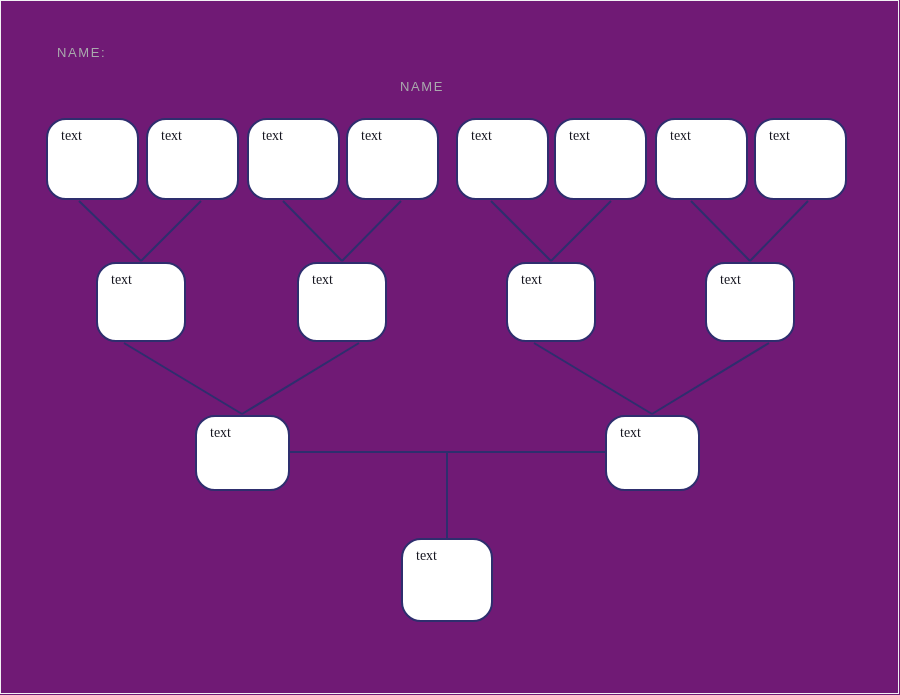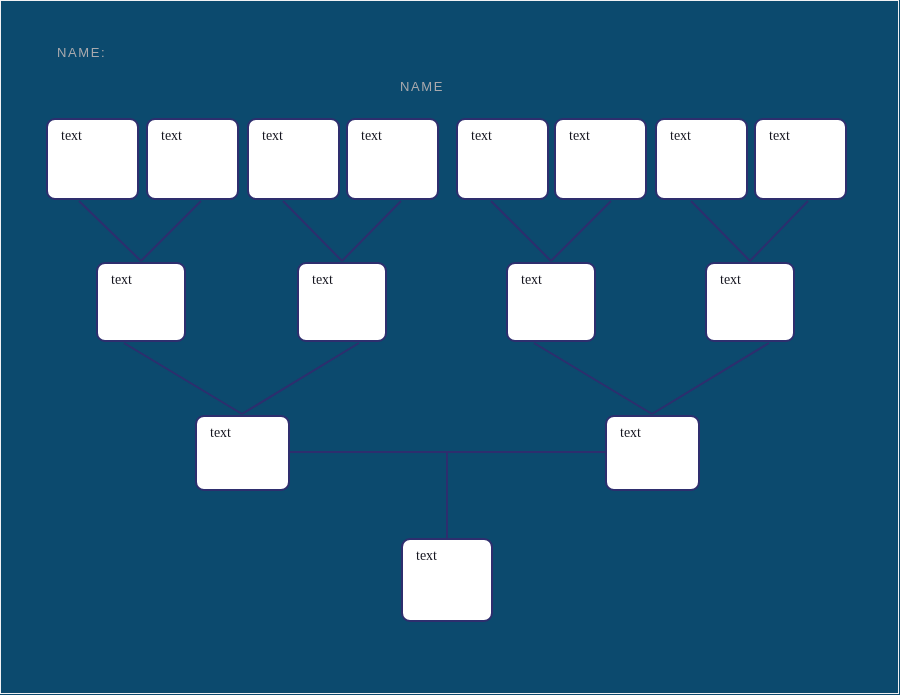--- a/index.html
+++ b/index.html
@@ -4,21 +4,21 @@
 <style>
   html, body {
     margin: 0;
     padding: 0;
     background: #ffffff;
   }
   #page {
     position: relative;
     width: 900px;
     height: 695px;
-    background: #0c4a6e;
+    background: #701a75;
     overflow: hidden;
     font-family: "Liberation Sans", sans-serif;
   }
   
   #page-border {
     position: absolute;
     left: 0; top: 0;
     width: 899px;
     height: 694px;
     border: 1px solid #f2f2f4;
@@ -40,21 +40,21 @@
     white-space: nowrap;
   }
   #name-label { left: 57px; top: 45px; }
   #topic-label { left: 400px; top: 79px; }
 
   .node-box {
     position: absolute;
     box-sizing: border-box;
     background: #ffffff;
     border: 2px solid #2e2e6e;
-    border-radius: 9px;
+    border-radius: 20px;
   }
   .node-text {
     position: absolute;
     left: 13px;
     top: 8px;
     color: #14141e;
     font-family: "Liberation Serif", serif;
     font-size: 14px;
     line-height: 16px;
     white-space: nowrap;

